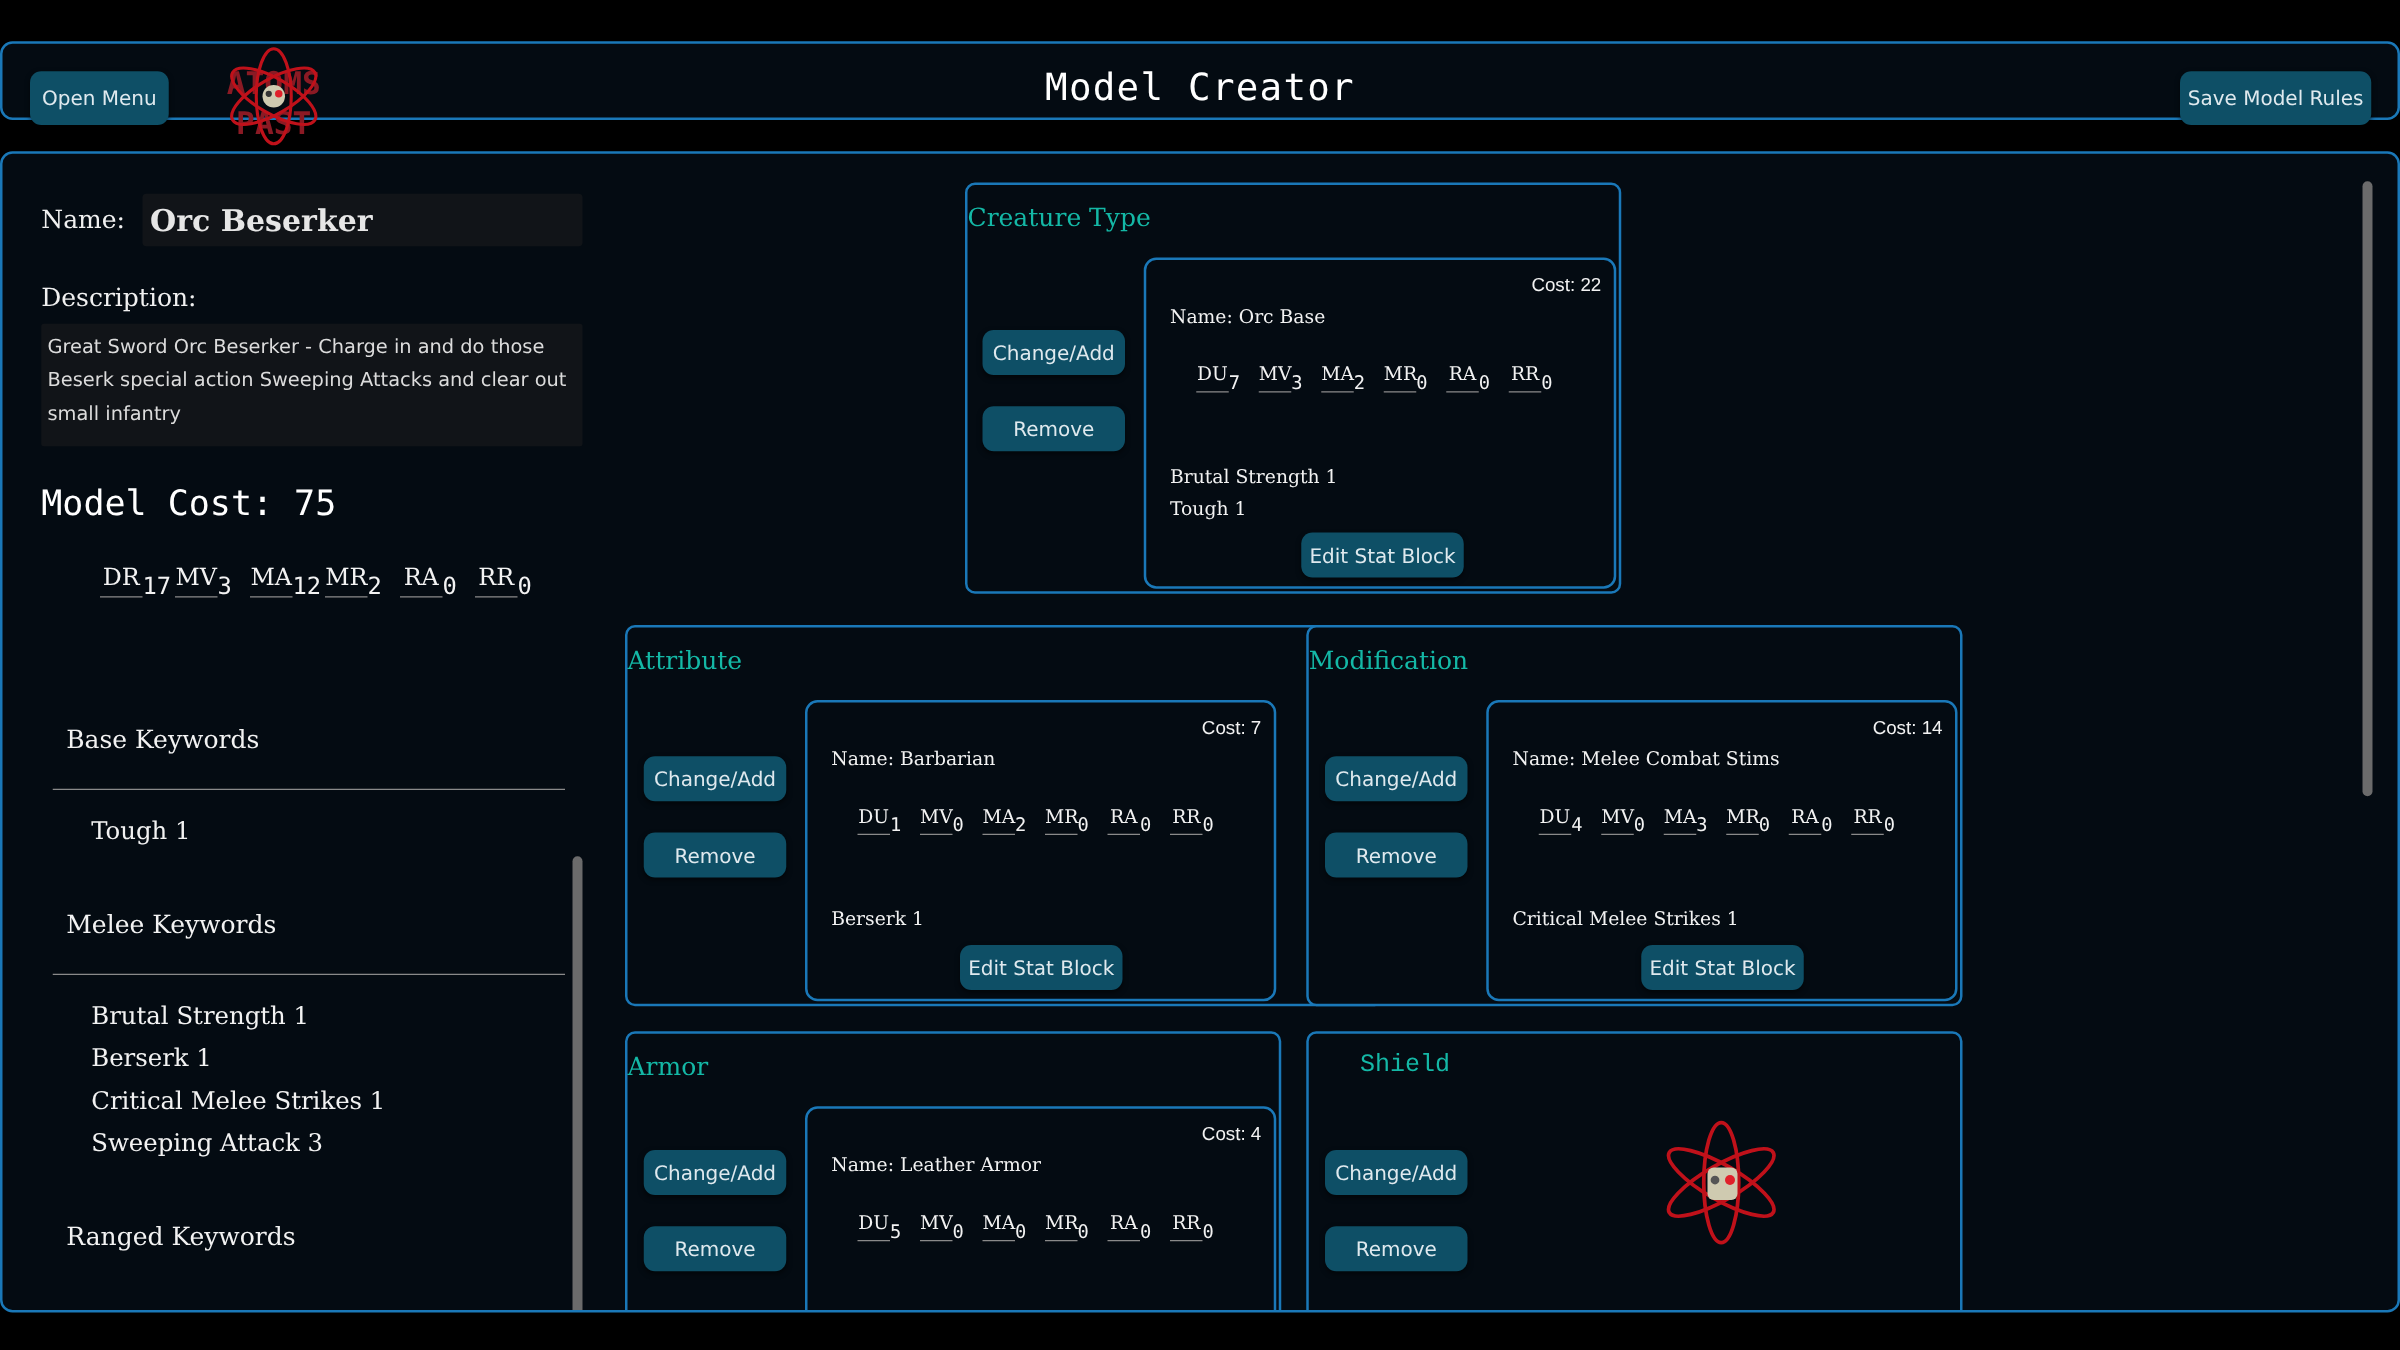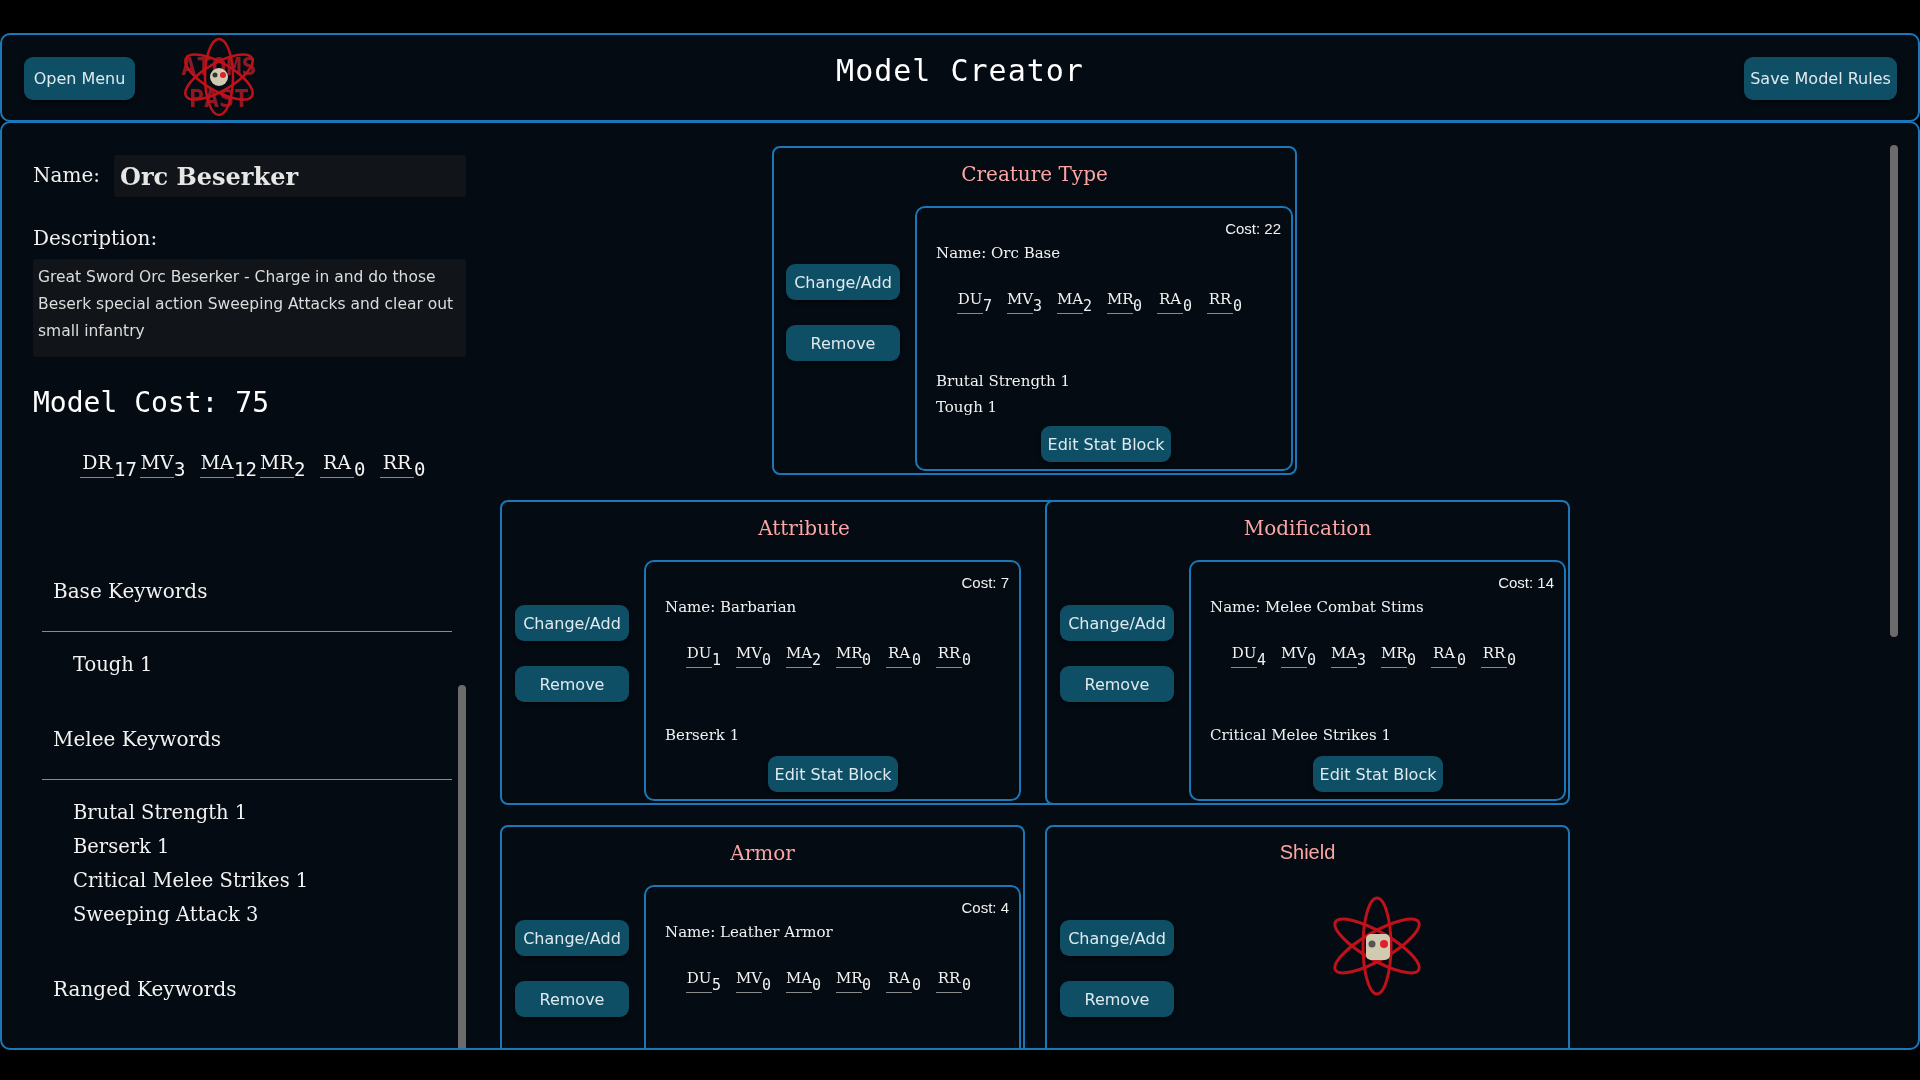--- a/index.html
+++ b/index.html
@@ -5,21 +5,21 @@
   * { box-sizing: border-box; margin: 0; padding: 0; }
   html, body { width: 1920px; height: 1080px; background: #000; overflow: hidden; }
   body { position: relative; font-family: "DejaVu Sans Mono", "Liberation Mono", monospace; color: #f2f2f2; }
 
   .frame {
     position: absolute; left: 0; width: 1920px;
     background: #040b12;
     border: 2px solid #1a78b8;
     border-radius: 10px;
   }
-  #header { top: 33px; height: 89px; }
+  #header { top: 33px; height: 63px; }
   #body { top: 121px; height: 929px; overflow: hidden; }
 
   .btn {
     position: absolute;
     background: #0e4f66;
     color: #dfe9ee;
     border: none;
     border-radius: 9px;
     font-family: "DejaVu Sans", "Liberation Sans", sans-serif;
     font-size: 16px;
@@ -69,22 +69,22 @@
   .kw-list { padding: 16px 0 30px 31px; }
   .kw-item { font-family: "DejaVu Serif", serif; font-size: 19.5px; line-height: 34px; }
 
   #left-scroll { position: absolute; left: 456px; top: 562px; width: 8px; height: 432px; background: #6b6b6b; border-radius: 4px; }
   #main-scroll { position: absolute; left: 1888px; top: 22px; width: 8px; height: 492px; background: #6b6b6b; border-radius: 4px; }
 
   
   .card {
     position: absolute; border: 2px solid #1a78b8; border-radius: 8px; background: #040b12;
   }
-  .card .card-title { position: absolute; left: 0; right: 0; top: 14px; text-align: center; font-family: "DejaVu Serif", serif; font-size: 20px; color: #fca5a5; }
-  .card .card-title.mono { font-family: Liberation Sans, sans-serif; }
+  .card .card-title { position: absolute; left: 0; right: 0; top: 14px; text-align: left; font-family: "DejaVu Serif", serif; font-size: 20px; color: #14b8a6; }
+  .card .card-title.mono { font-family: Liberation Mono, monospace; margin-left: 41px; }
   .card .inner {
     position: absolute; border: 2px solid #1a78b8; border-radius: 10px; background: #040b12;
   }
   .inner .cost { position: absolute; right: 10px; top: 12px; font-size: 15px; font-family: Liberation Sans, sans-serif; }
   .inner .iname { position: absolute; left: 19px; top: 36px; font-size: 15px; font-family: "DejaVu Serif", serif; }
   .inner .stats { left: 38px; top: 80px; }
   .inner .stat { width: 50px; }
   .inner .h { font-size: 15px; width: 26px; padding-bottom: 5px; }
   .inner .v { font-size: 15px; margin-top: 8px; }
   .inner .kws { position: absolute; left: 19px; font-family: "DejaVu Serif", serif; font-size: 15px; line-height: 26px; }

